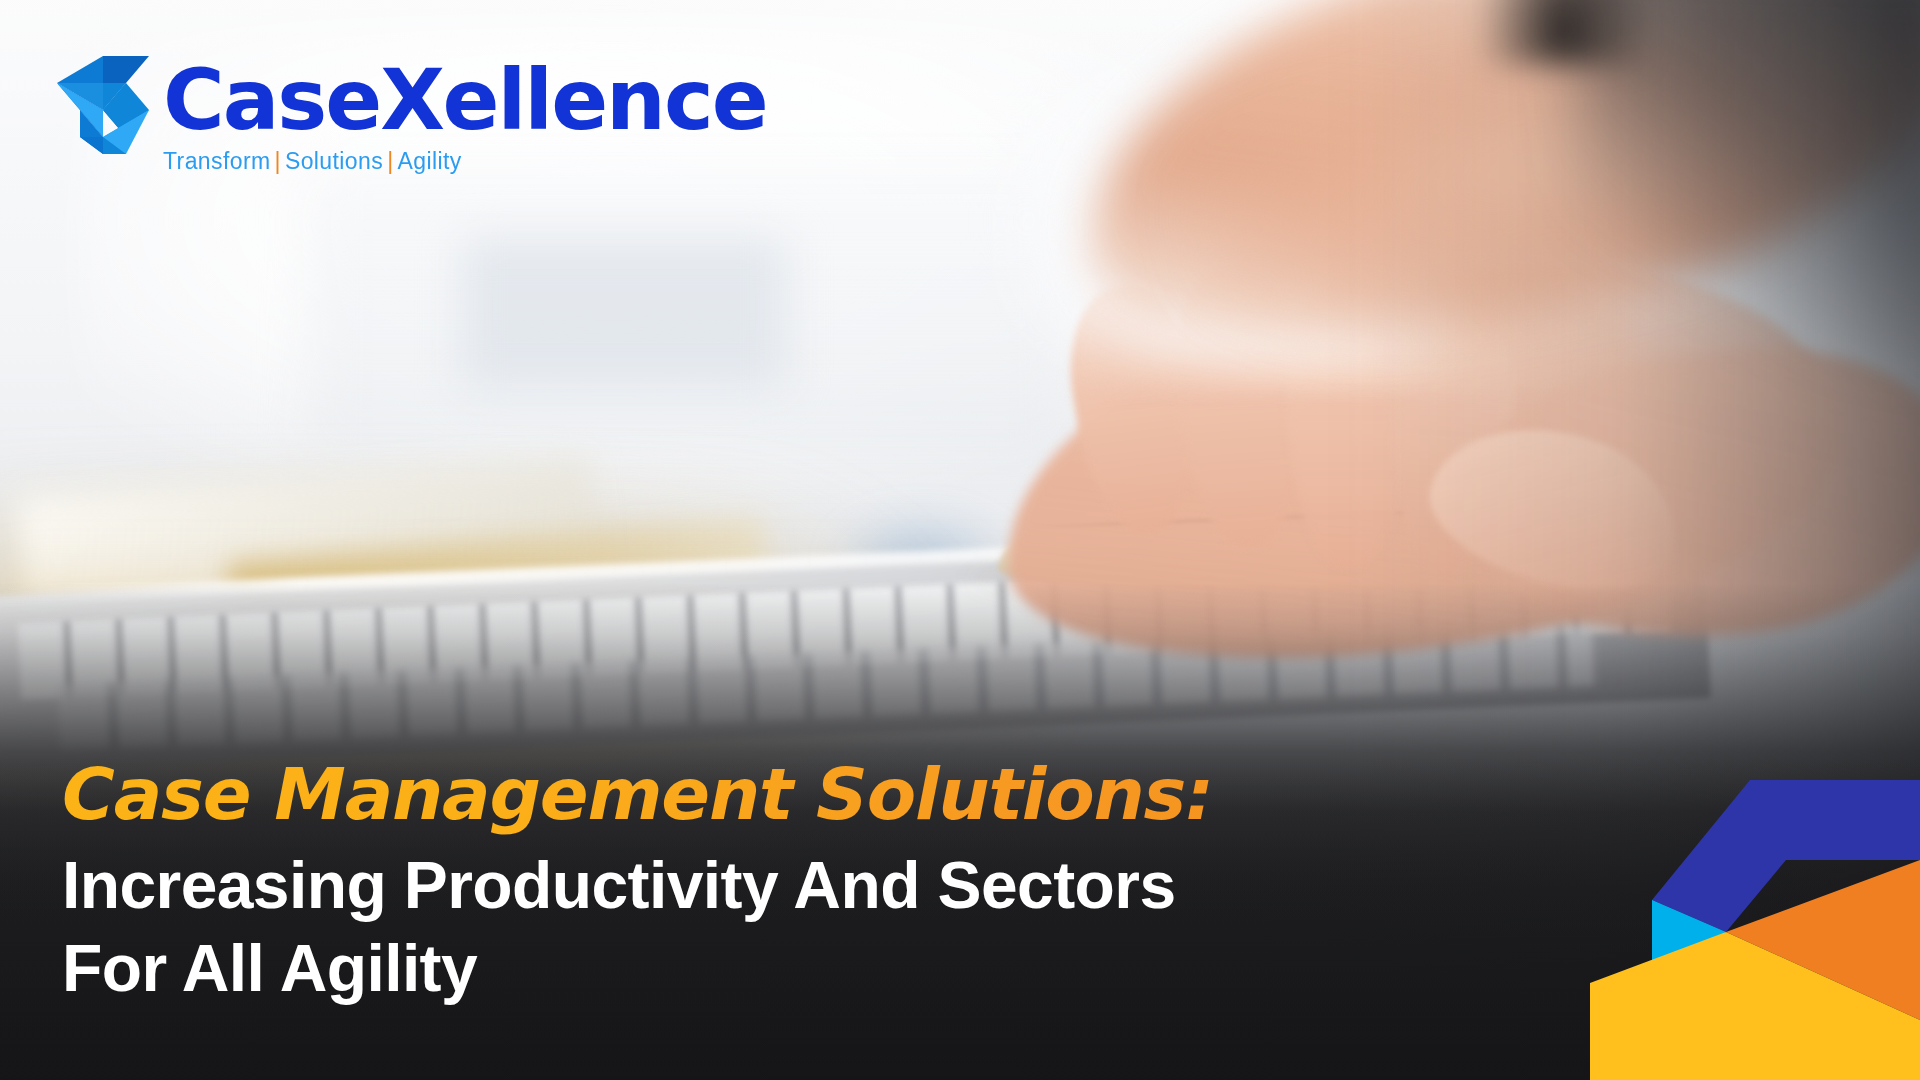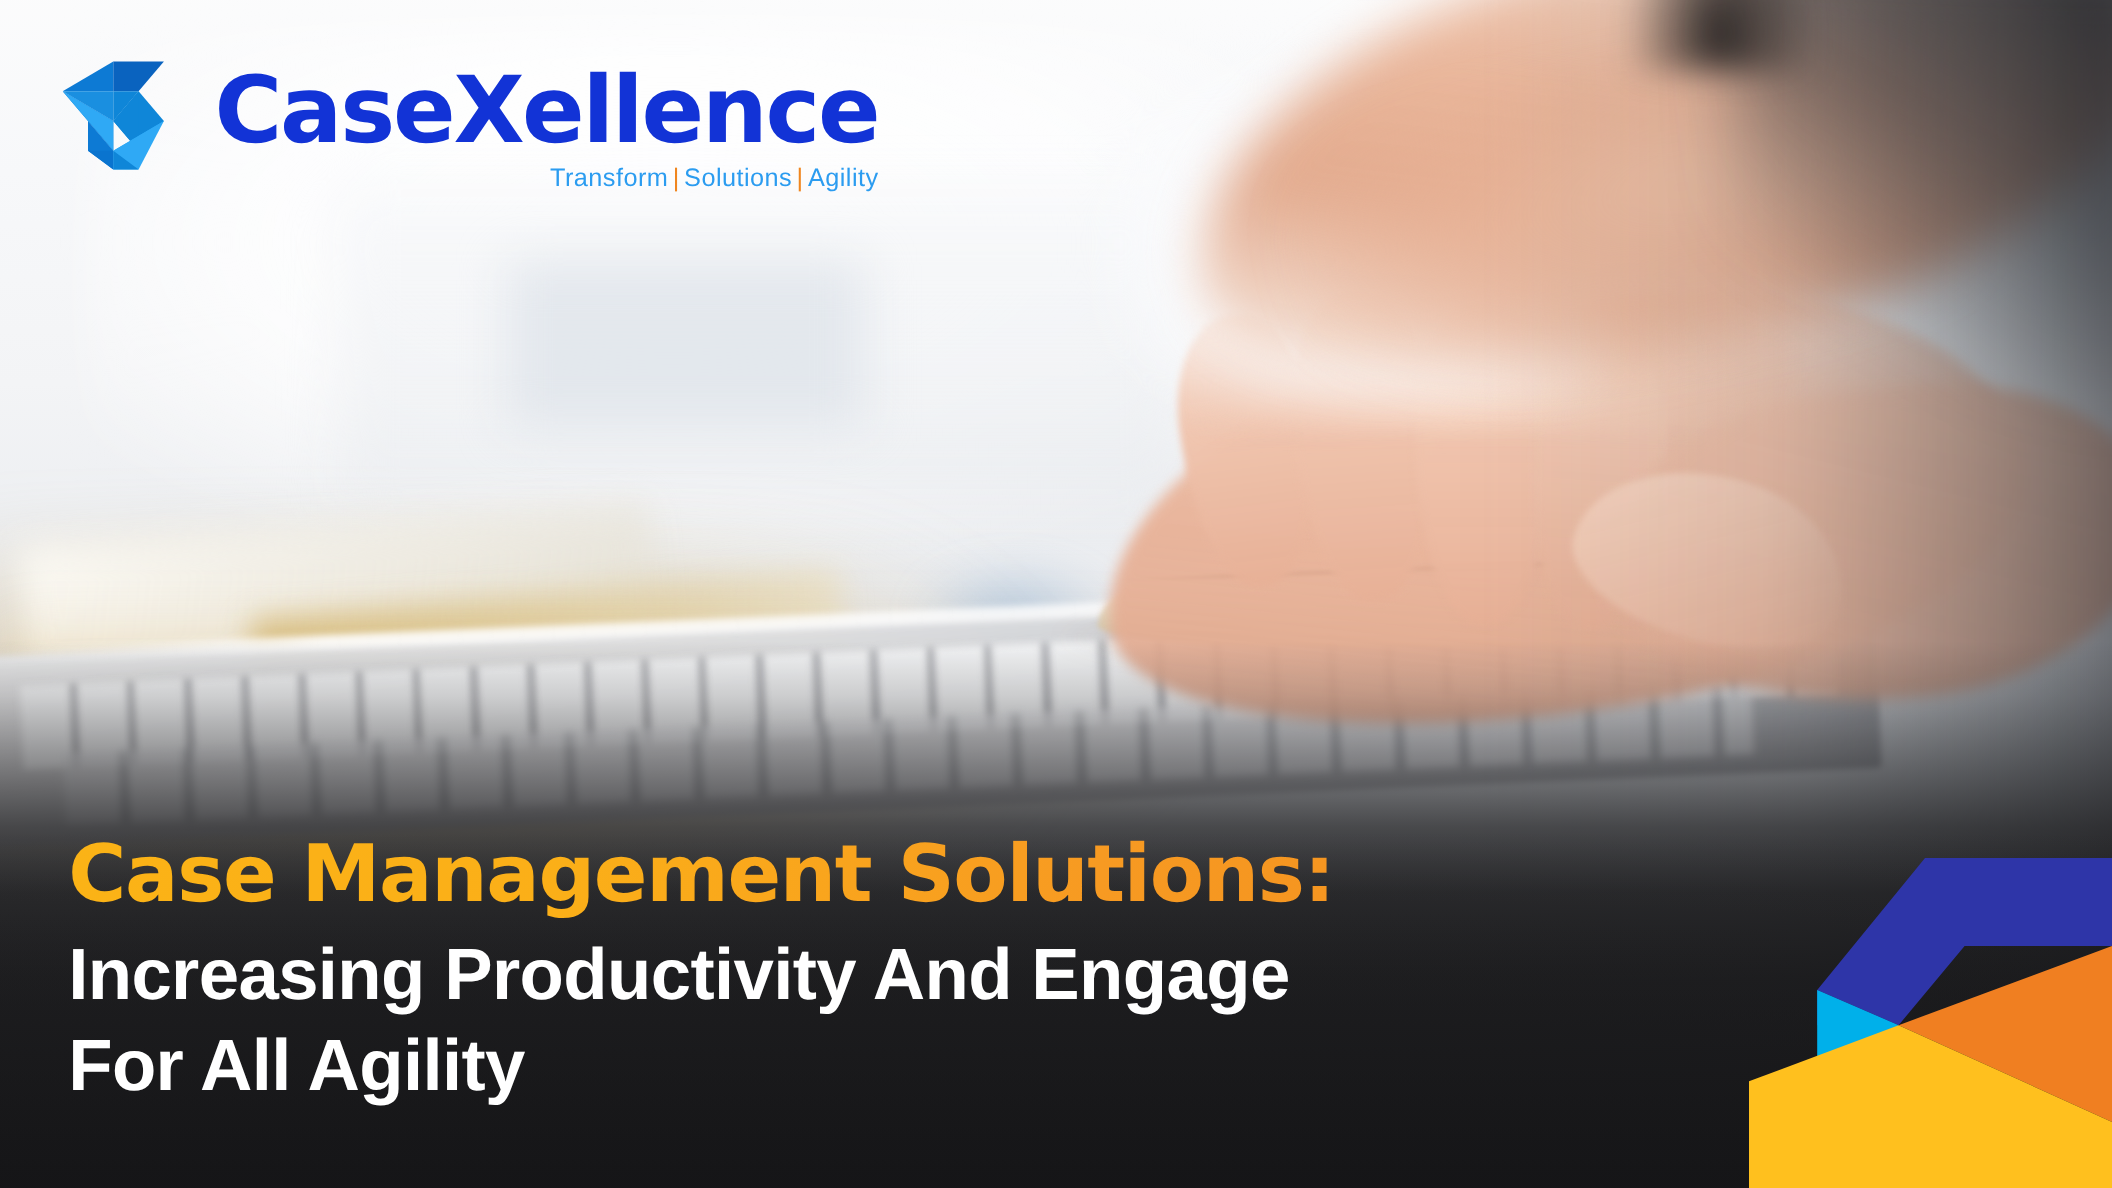--- a/index.html
+++ b/index.html
@@ -288,23 +288,22 @@
   }
   .logo-mark {
     width: 96px;
     height: 110px;
     margin-right: 12px;
     flex: 0 0 auto;
   }
   .logo-text-wrap {
     display: flex;
     flex-direction: column;
-    align-items: flex-end;
+    align-items: flex-start;
     padding-top: 12px;
-    margin-left: 32px;
   }
   .logo-word {
     font-family: "DejaVu Sans", sans-serif;
     font-size: 84px;
     line-height: 0.92;
     font-weight: 700;
     color: #1233d6;
     letter-spacing: -2.0px;
     white-space: nowrap;
   }
@@ -339,20 +338,21 @@
     font-weight: 700;
     line-height: 1.13;
     letter-spacing: -1.2px;
     margin: 0 0 8px 0;
     background: linear-gradient(95deg, #fbb316 0%, #fbaf18 32%, #f79a22 66%, #f28f1e 100%);
     -webkit-background-clip: text;
     background-clip: text;
     color: transparent;
     -webkit-text-fill-color: transparent;
     white-space: nowrap;
+    font-style: italic;
   }
   .headline-main {
     font-family: "Liberation Sans", sans-serif;
     font-size: 66px;
     font-weight: 700;
     line-height: 1.26;
     letter-spacing: -0.6px;
     color: #ffffff;
     margin: 0;
   }
@@ -440,21 +440,21 @@
     </svg>
     <div class="logo-text-wrap">
       <div class="logo-word"><span>Case</span><span class="x-letter">X</span><span>ellence</span></div>
       <div class="logo-tagline"><span>Transform</span><span class="sep">|</span><span>Solutions</span><span class="sep">|</span><span>Agility</span></div>
     </div>
   </div>
 
   <div class="headline">
     <div class="headline-accent">Case Management Solutions:</div>
     <div class="headline-main">
-      <span class="ln">Increasing Productivity And Engage</span>
+      <span class="ln">Increasing Productivity And Sectors</span>
       <span class="ln">For All Agility</span>
     </div>
   </div>
 
   <svg class="corner-deco" viewBox="0 0 330 345" preserveAspectRatio="none" aria-hidden="true">
 
     <polygon points="62,165 160,45 330,45 330,125 196,125 136,197" fill="#2e35a8"></polygon>
     <polygon points="62,165 136,197 62,197" fill="#2e35a8"></polygon>
 
     <polygon points="62,165 136,197 62,250" fill="#00b0ea"></polygon>

